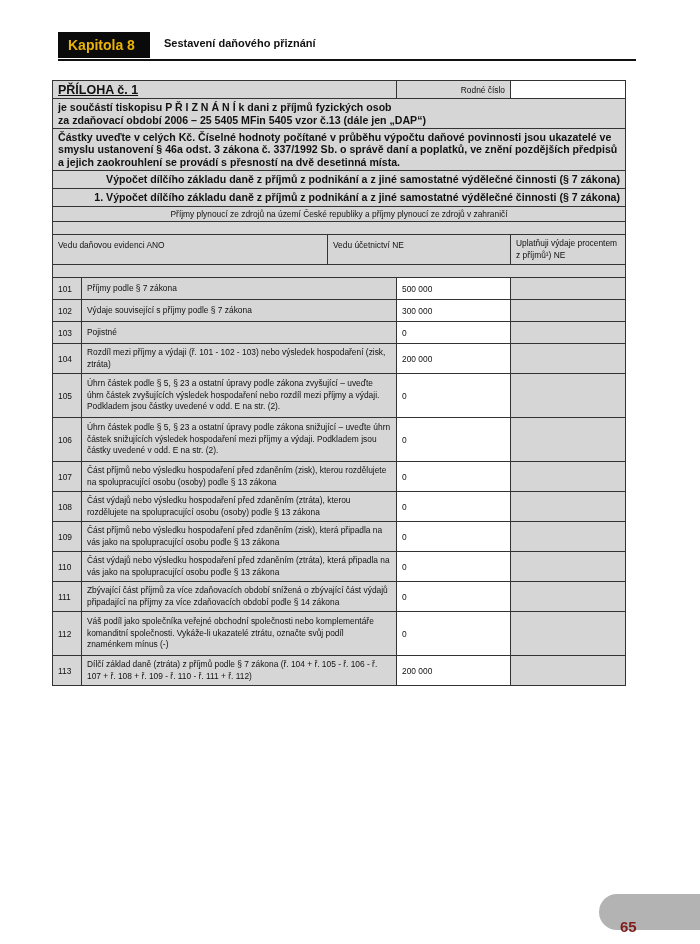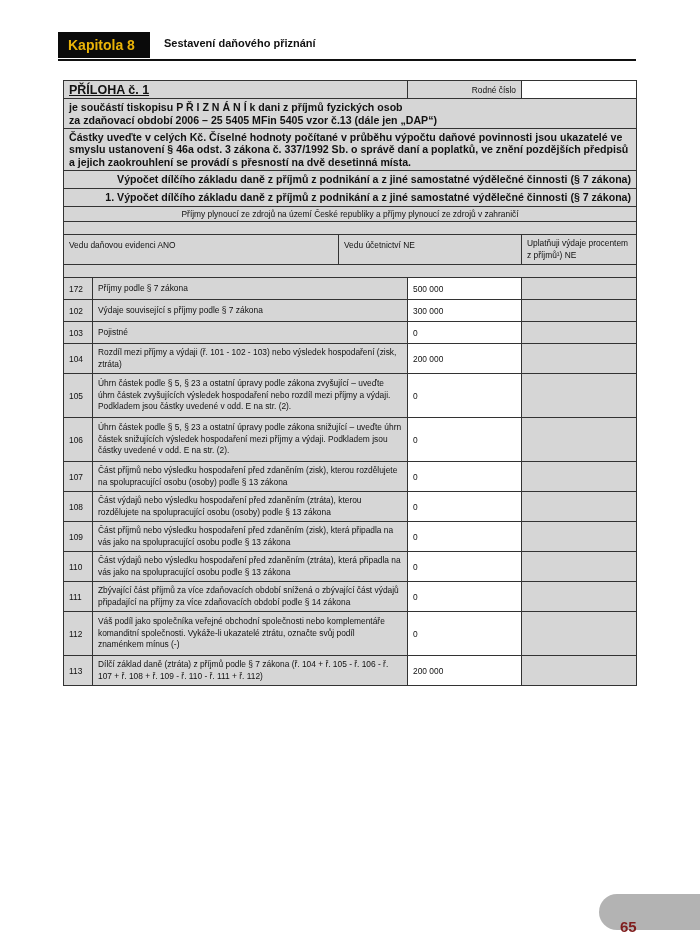--- a/index.html
+++ b/index.html
@@ -9,21 +9,21 @@
   }
   .chapter-header { position: absolute; left: 58px; top: 32px; width: 578px; height: 28px; }
   .chapter-box {
     position: absolute; left: 0; top: 0; width: 92px; height: 26px; background: #0a0a0a; color: #eab308;
     font-weight: bold; font-size: 14px; line-height: 26px; padding-left: 10px; box-sizing: border-box;
   }
   .chapter-title { position: absolute; left: 106px; top: 5px; font-weight: bold; font-size: 11px; }
   .chapter-rule { position: absolute; left: 0; top: 27px; width: 578px; height: 2px; background: #111; }
 
   table.form {
-    position: absolute; left: 63px; top: 80px; width: 573px; border-collapse: collapse;
+    position: absolute; left: 52px; top: 80px; width: 573px; border-collapse: collapse;
     table-layout: fixed; font-size: 8.4px;
   }
   table.form td { border: 1.3px solid #333; background: #d6d6d6; padding: 0 5px; vertical-align: middle; }
   td.white { background: #ffffff !important; }
   .b11 { font-weight: bold; font-size: 10.6px; line-height: 12.6px; }
   .title-cell { font-weight: bold; font-size: 12.5px; text-decoration: underline; height: 16px; }
   .right { text-align: right; }
   .center { text-align: center; }
   .tall { line-height: 11.5px; }
   .spacer td { height: 12px; }
@@ -77,21 +77,21 @@
     <td colspan="2" style="vertical-align:top;padding-top:5px">Vedu daňovou evidenci ANO</td>
     <td colspan="2" style="vertical-align:top;padding-top:5px">Vedu účetnictví NE</td>
     <td class="tall">Uplatňuji výdaje procentem z příjmů¹) NE</td>
   </tr>
   <tr class="spacer">
         <td colspan="5"></td>
       </tr>
   </tbody>
     <tbody id="rows">
       <tr style="height: 22px;">
-        <td class="row-num">172</td>
+        <td class="row-num">101</td>
         <td colspan="2" class="tall">Příjmy podle § 7 zákona</td>
         <td class="white">500 000</td>
         <td></td>
       </tr>
       <tr style="height: 22px;">
         <td class="row-num">102</td>
         <td colspan="2" class="tall">Výdaje související s příjmy podle § 7 zákona</td>
         <td class="white">300 000</td>
         <td></td>
       </tr>

